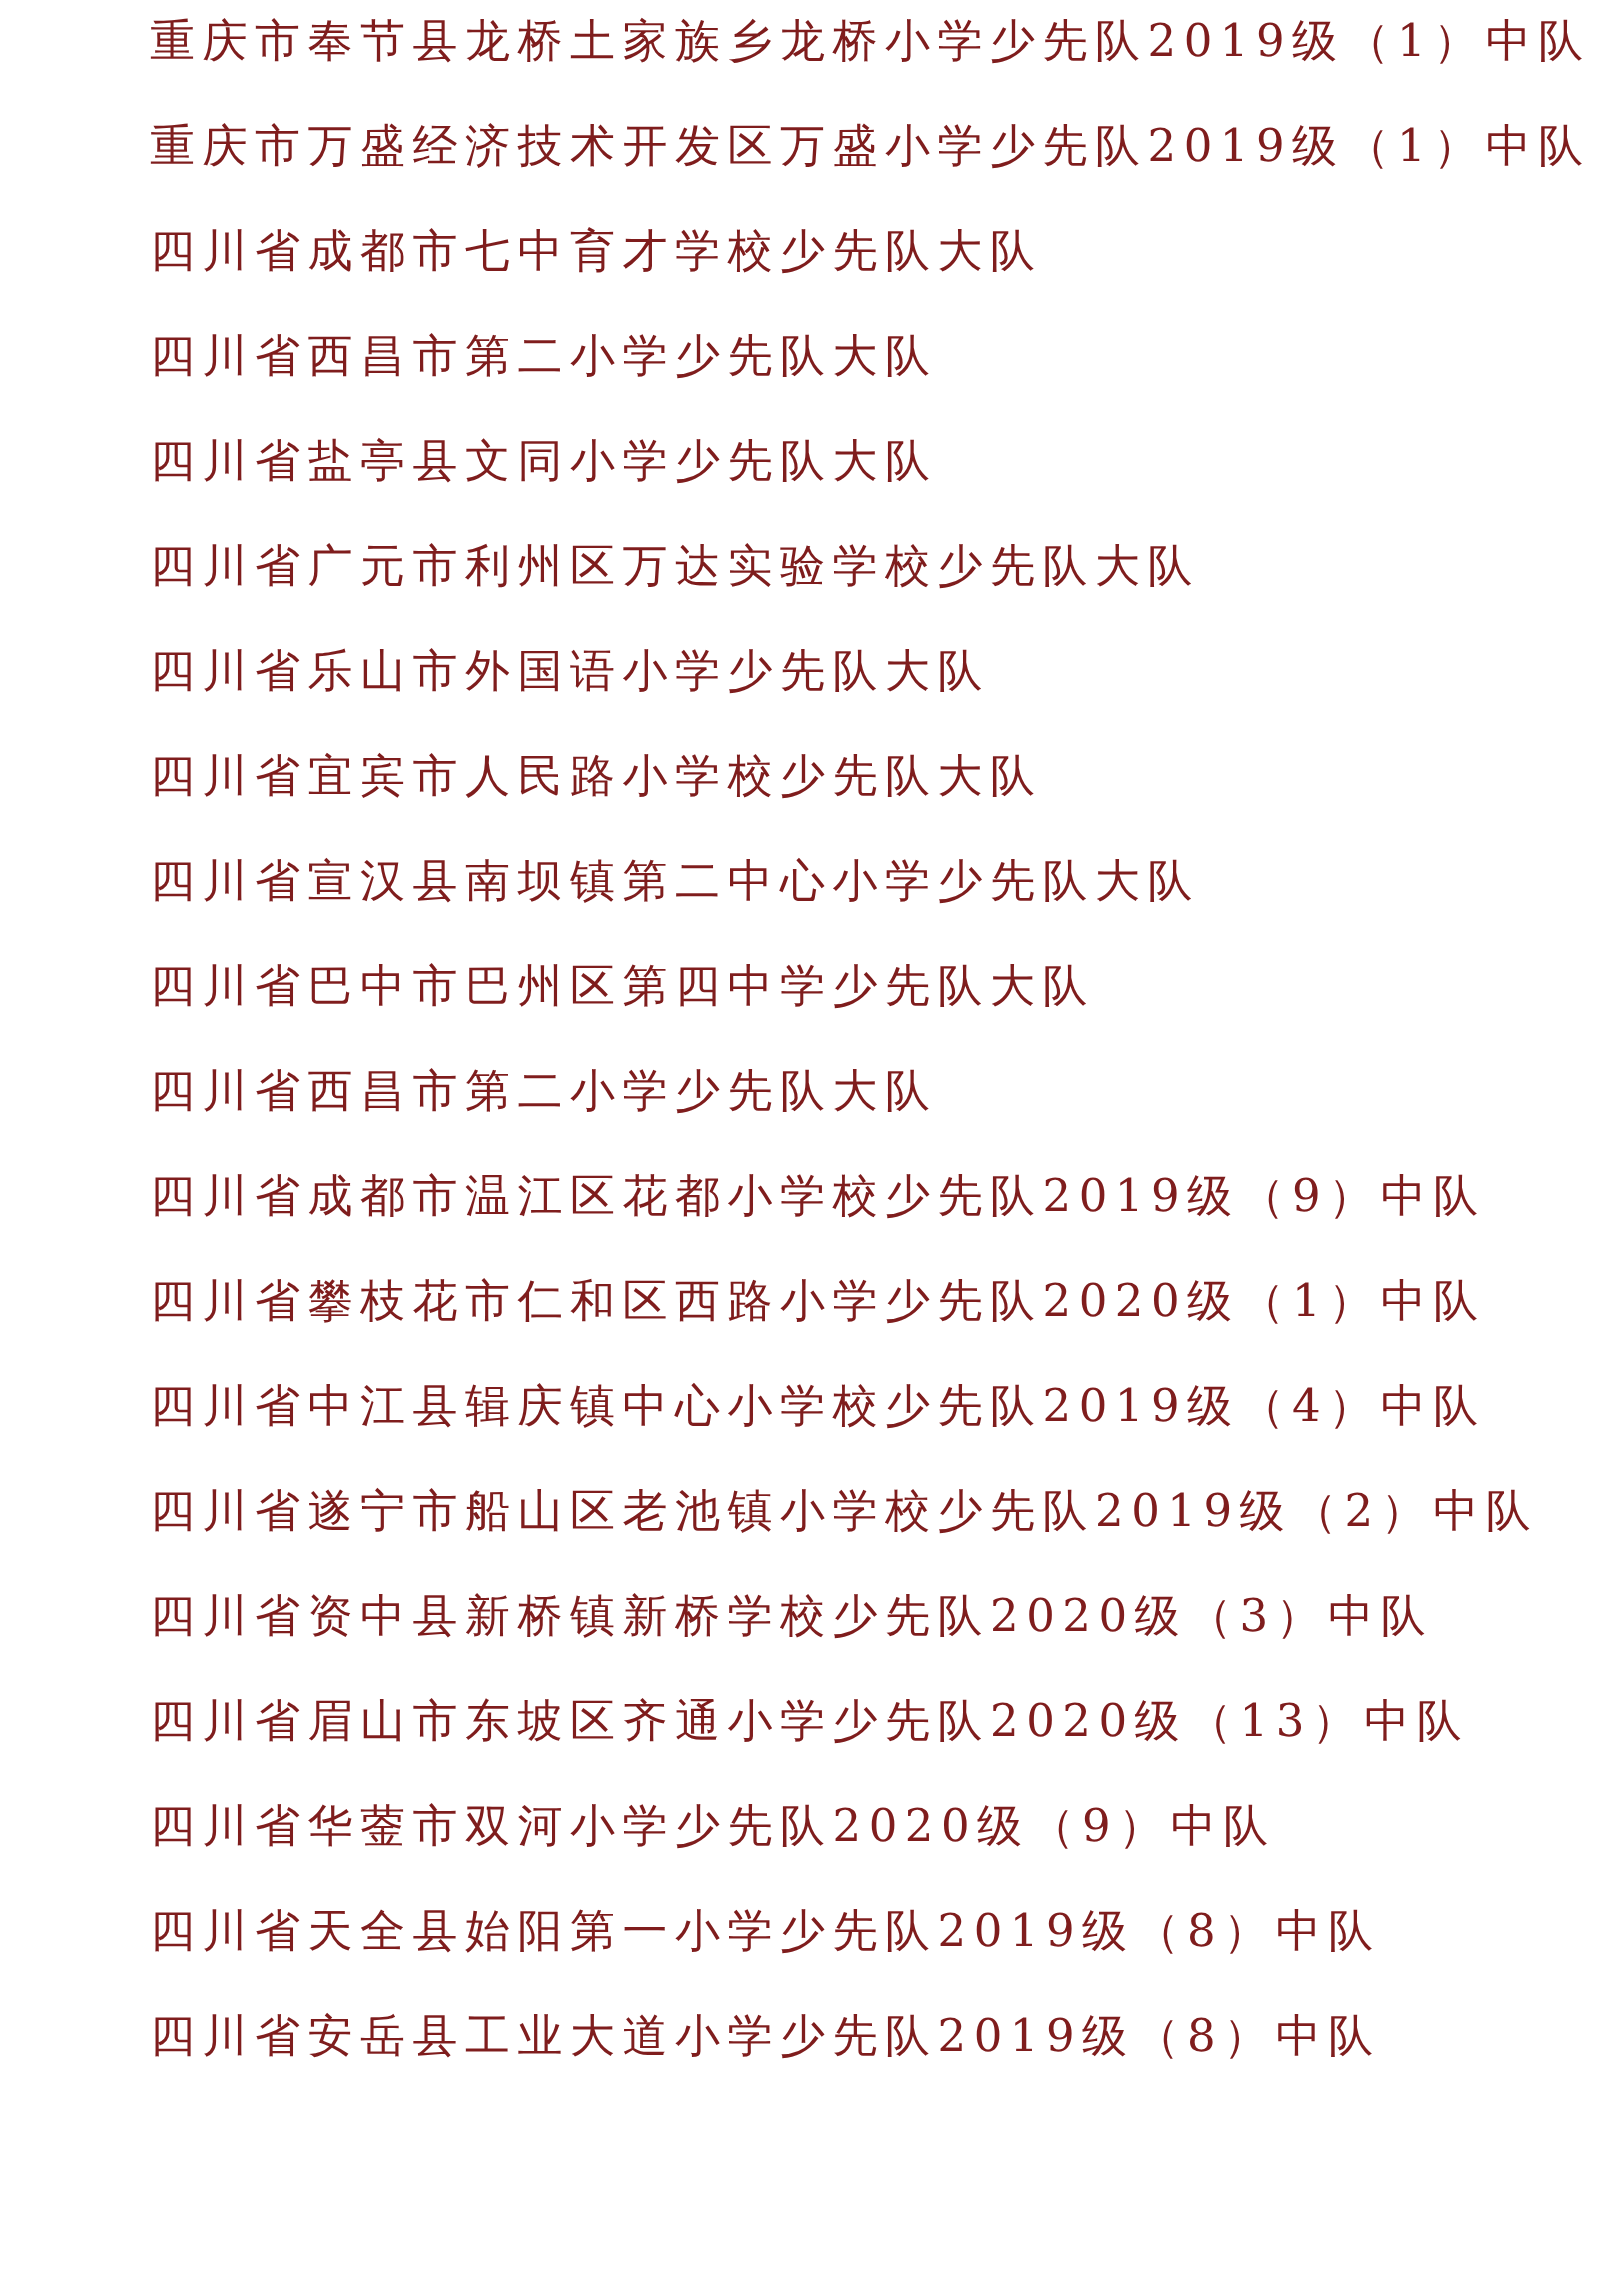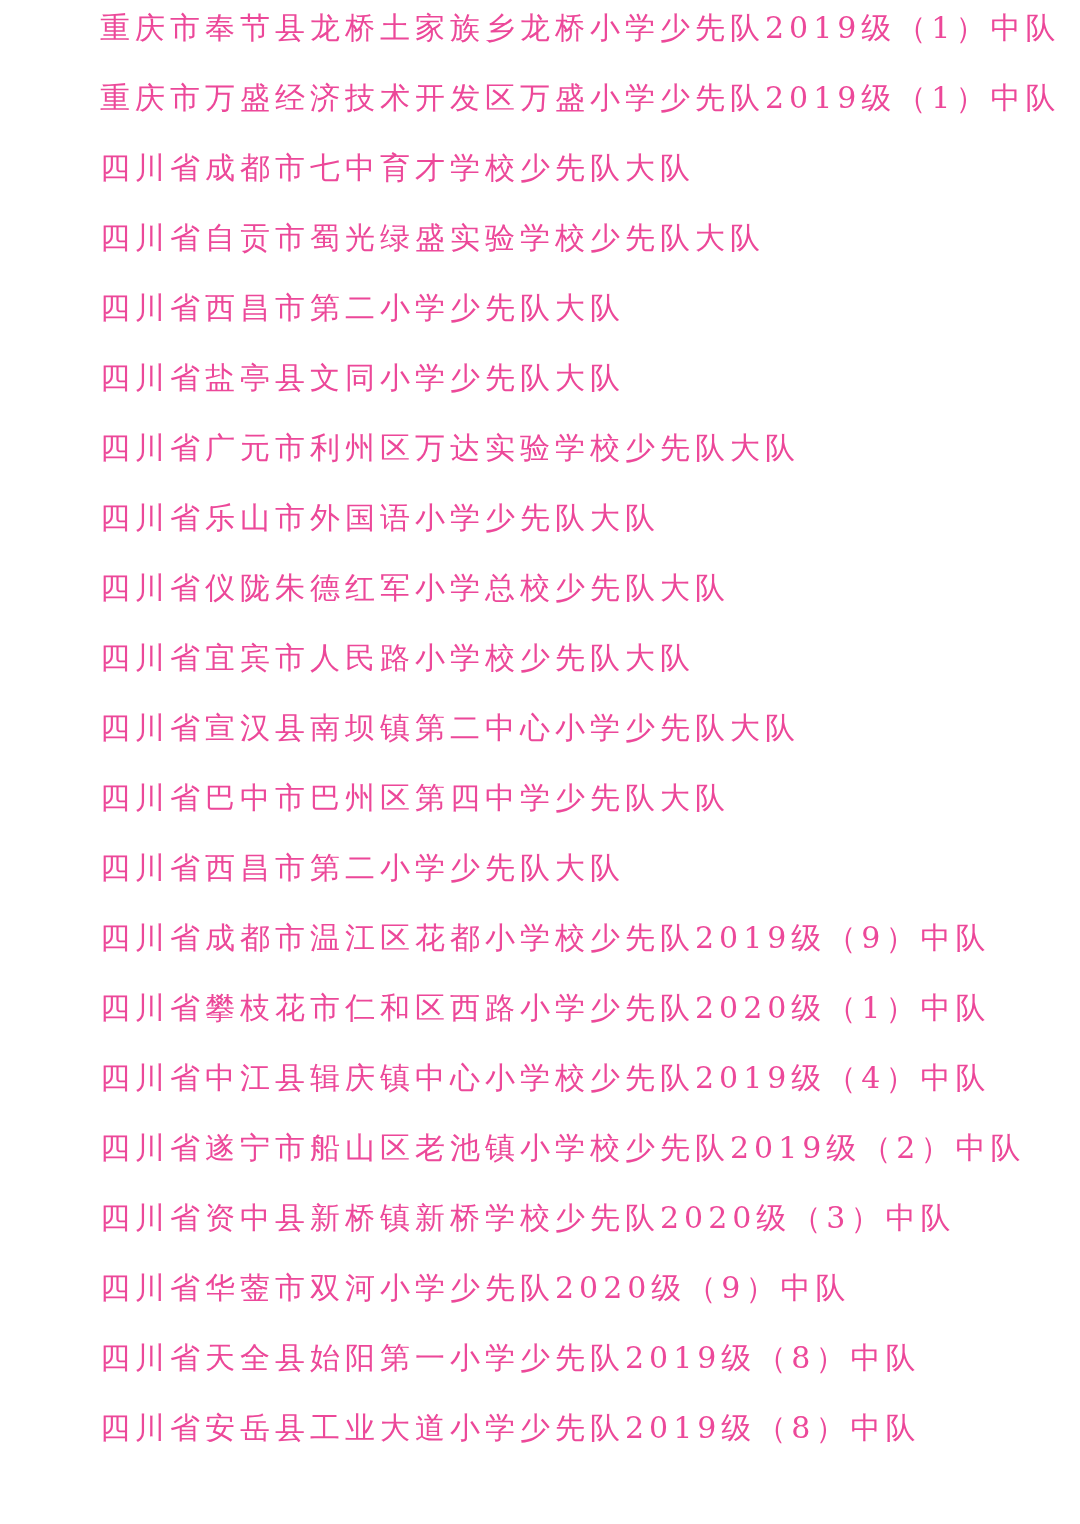--- a/index.html
+++ b/index.html
@@ -4,43 +4,42 @@
 <style>
   html, body { margin: 0; padding: 0; background: #ffffff; }
   body { width: 1080px; height: 1524px; overflow: hidden; position: relative; }
   .list {
     position: absolute; left: 100px; top: 0; right: 0;
     margin: 0; padding: 0; list-style: none;
   }
   .line {
     height: 70px; line-height: 56px;
     font-family: "DejaVu Serif", "Liberation Serif", serif;
-    font-size: 30px; color: #ec4899;
+    font-size: 30px; color: #7f1d1d;
     letter-spacing: 5px;
     white-space: nowrap;
   }
 </style>
 </head>
 <body>
 
 <ul class="list">
   <li class="line">重庆市奉节县龙桥土家族乡龙桥小学少先队2019级（1）中队</li>
   <li class="line">重庆市万盛经济技术开发区万盛小学少先队2019级（1）中队</li>
   <li class="line">四川省成都市七中育才学校少先队大队</li>
-  <li class="line">四川省自贡市蜀光绿盛实验学校少先队大队</li>
   <li class="line">四川省西昌市第二小学少先队大队</li>
   <li class="line">四川省盐亭县文同小学少先队大队</li>
   <li class="line">四川省广元市利州区万达实验学校少先队大队</li>
   <li class="line">四川省乐山市外国语小学少先队大队</li>
-  <li class="line">四川省仪陇朱德红军小学总校少先队大队</li>
   <li class="line">四川省宜宾市人民路小学校少先队大队</li>
   <li class="line">四川省宣汉县南坝镇第二中心小学少先队大队</li>
   <li class="line">四川省巴中市巴州区第四中学少先队大队</li>
   <li class="line">四川省西昌市第二小学少先队大队</li>
   <li class="line">四川省成都市温江区花都小学校少先队2019级（9）中队</li>
   <li class="line">四川省攀枝花市仁和区西路小学少先队2020级（1）中队</li>
   <li class="line">四川省中江县辑庆镇中心小学校少先队2019级（4）中队</li>
   <li class="line">四川省遂宁市船山区老池镇小学校少先队2019级（2）中队</li>
   <li class="line">四川省资中县新桥镇新桥学校少先队2020级（3）中队</li>
+  <li class="line">四川省眉山市东坡区齐通小学少先队2020级（13）中队</li>
   <li class="line">四川省华蓥市双河小学少先队2020级（9）中队</li>
   <li class="line">四川省天全县始阳第一小学少先队2019级（8）中队</li>
   <li class="line">四川省安岳县工业大道小学少先队2019级（8）中队</li>
 </ul>
 
 </body></html>

